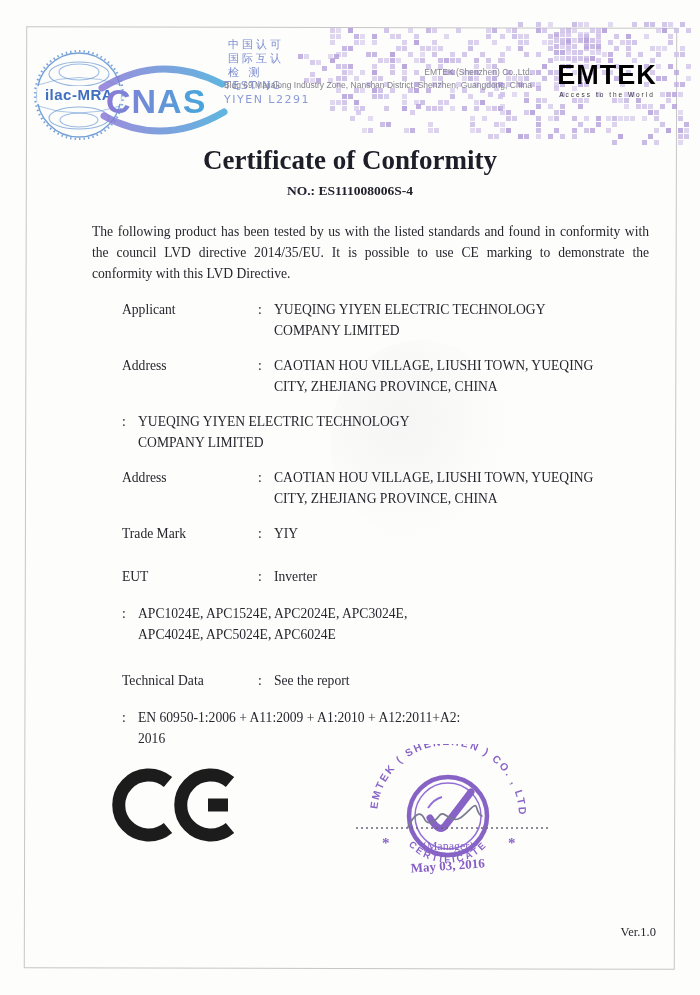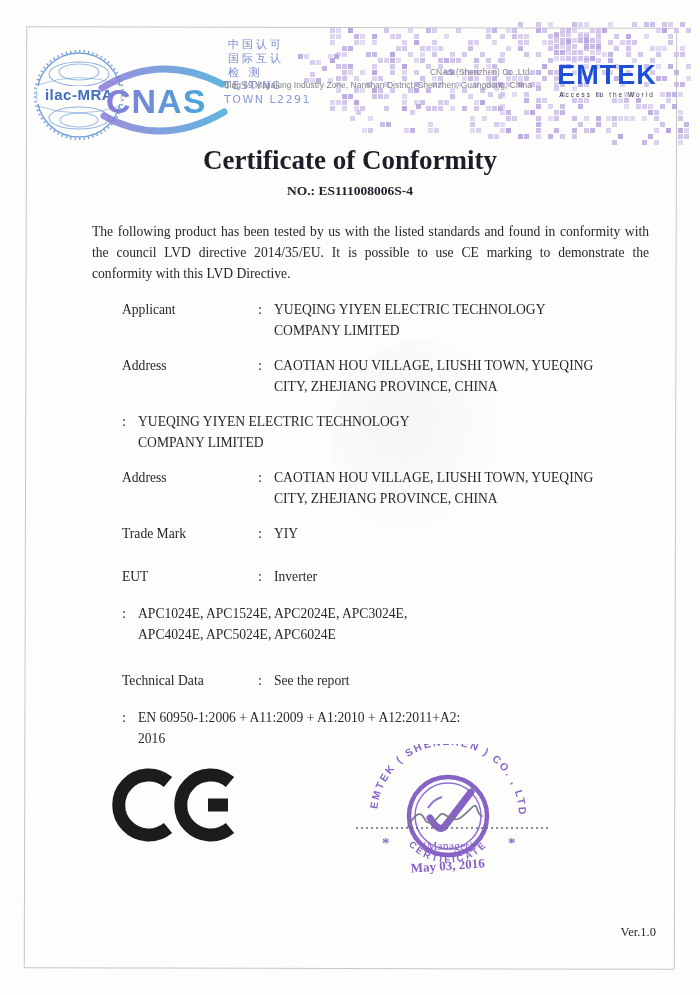--- a/index.html
+++ b/index.html
@@ -51,21 +51,21 @@
     text-align: right;
     font-family: "Liberation Sans", sans-serif;
     font-size: 8.5px; line-height: 1.55; color: #82828c;
   }
   .emtek-logo {
     position: absolute; right: 22px; top: 62px; width: 142px;
     text-align: center; font-family: "Liberation Sans", sans-serif;
   }
   .emtek-logo .word {
     font-size: 27px; font-weight: 800; letter-spacing: 1px;
-    color: #1d4ed8; line-height: 1;
+    color: #000000; line-height: 1;
   }
   .emtek-logo .tagline {
     font-size: 6.5px; letter-spacing: 2px; color: #3a3a3a; margin-top: 2px;
   }
 
   
   .doc-title {
     position: relative; z-index: 2;
     margin-top: 145px;
     text-align: center;
@@ -602,25 +602,25 @@
       <path d="M6,28 Q64,-8 126,24" fill="none" stroke="url(#cnasGrad)" stroke-width="7" stroke-linecap="round" opacity="0.85"></path>
       <path d="M8,56 Q66,88 128,52" fill="none" stroke="url(#cnasGrad)" stroke-width="7" stroke-linecap="round" opacity="0.85"></path>
       <text x="10" y="53" font-family="Liberation Sans, sans-serif" font-size="34" font-weight="bold" fill="url(#cnasGrad)" letter-spacing="1">CNAS</text>
     </svg>
 
     <div class="accred-text">
       <div class="zh">中国认可</div>
       <div class="zh">国际互认</div>
       <div class="zh">检 测</div>
       <div class="en">TESTING</div>
-      <div class="en">TOWN L2291</div>
+      <div class="en">YIYEN L2291</div>
     </div>
 
     <div class="company-info">
-      <div>CNAS (Shenzhen) Co.,Ltd.</div>
+      <div>EMTEK (Shenzhen) Co.,Ltd.</div>
       <div>Bldg 69,Majialong Industry Zone, Nanshan District, Shenzhen, Guangdong, China</div>
     </div>
 
     <div class="emtek-logo">
       <div class="word">EMTEK</div>
       <div class="tagline">Access to the World</div>
     </div>
   </div>
 
   <div class="doc-title">Certificate of Conformity</div>

